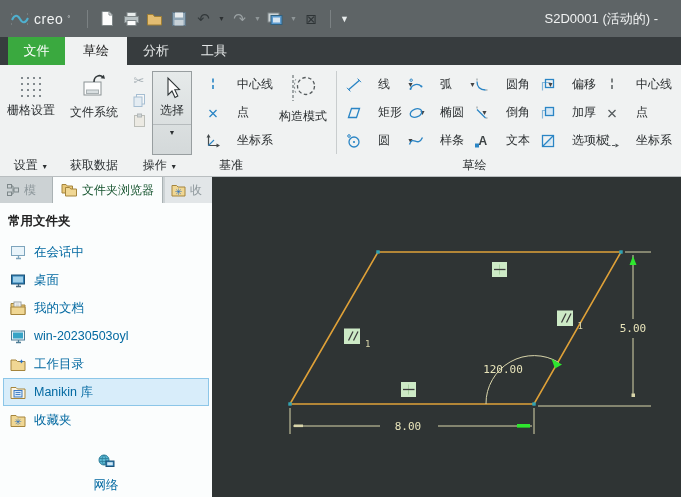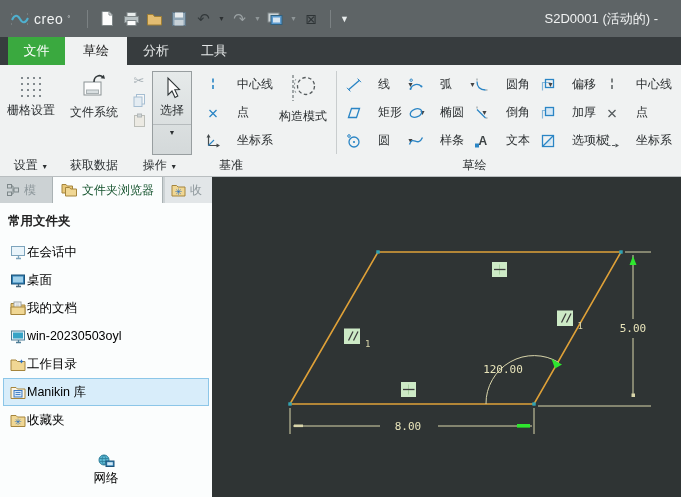--- a/index.html
+++ b/index.html
@@ -47,21 +47,21 @@
 
   
   .content { display:flex; height:330px; }
   .panel { width:212px; background:#fbfdfd; display:flex; flex-direction:column; }
   .ptabs { height:26px; background:#ccd2d4; display:flex; align-items:stretch; }
   .ptab { display:flex; align-items:center; gap:4px; padding:0 6px; font-size:12px; color:#8e989c; }
   .ptab.active { background:#fbfdfd; color:#14532d; border-left:1px solid #aab2b4; border-right:1px solid #aab2b4; padding:0 8px; }
   .ptab.right { background:#e2e6e8; margin-left:2px; flex:1; }
   .pbody { flex:1; padding-top:6px; }
   .pheader { font-weight:bold; color:#222; font-size:12.5px; padding:4px 8px 8px 8px; }
-  .fitem { height:28px; display:flex; align-items:center; padding:0 6px; margin:0 3px; font-size:12.5px; color:#000000; border:1px solid transparent; }
+  .fitem { height:28px; display:flex; align-items:center; gap:7px; padding:0 6px; margin:0 3px; font-size:12.5px; color:#0369a1; border:1px solid transparent; }
   .fitem.selected { background:#d8edfa; border:1px solid #8cc6e8; }
   .fitem.network { margin-top:18px;flex-direction:column; }
   .ficon { width:17px; height:15px; flex:0 0 17px; }
 
   .canvas { width:469px; height:330px; background:#2f3434; position:relative; }
   .dimtext { font-family:"DejaVu Sans Mono","Liberation Mono",monospace; font-size:11px; fill:#e8e4ba; }
   .dimsub { font-family:"DejaVu Sans Mono","Liberation Mono",monospace; font-size:9px; fill:#d9d5aa; }
 </style>
 </head>
 <body>

